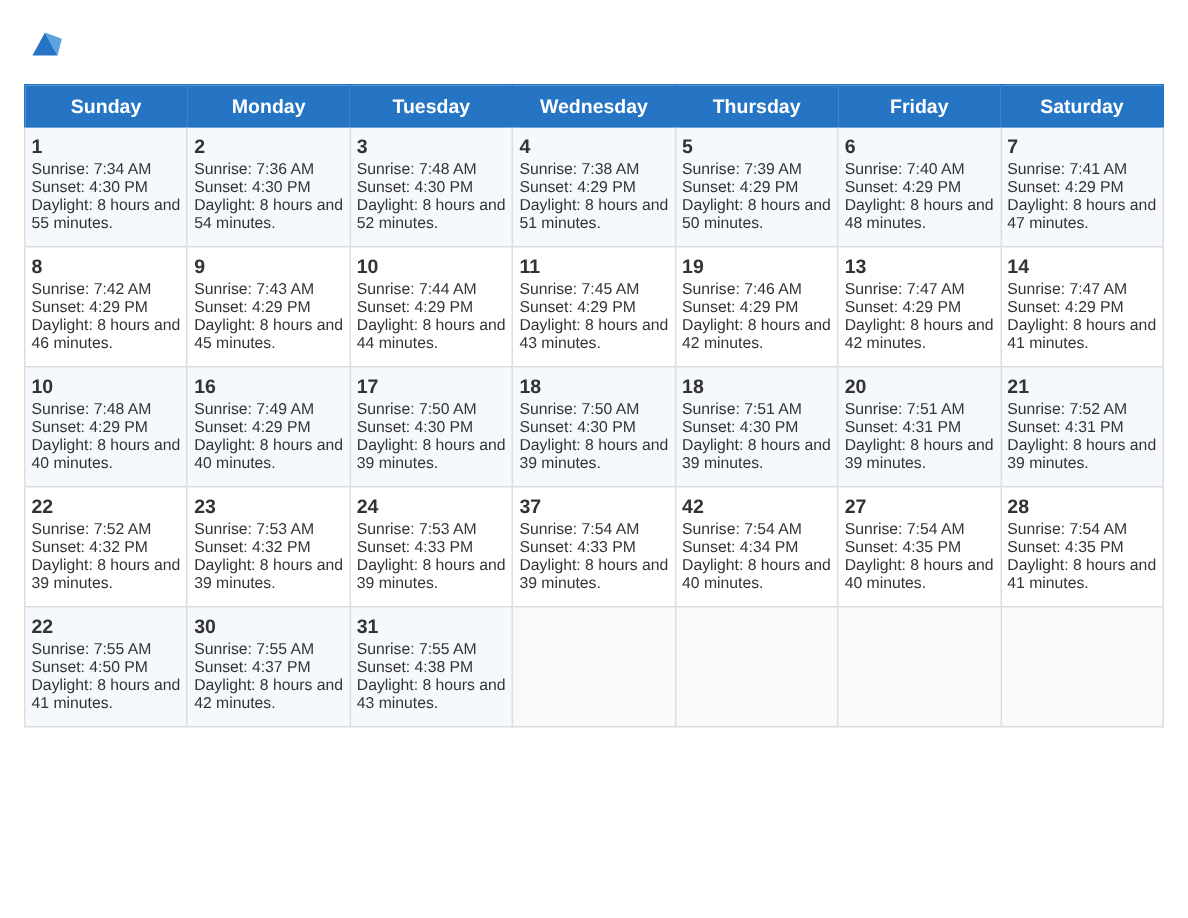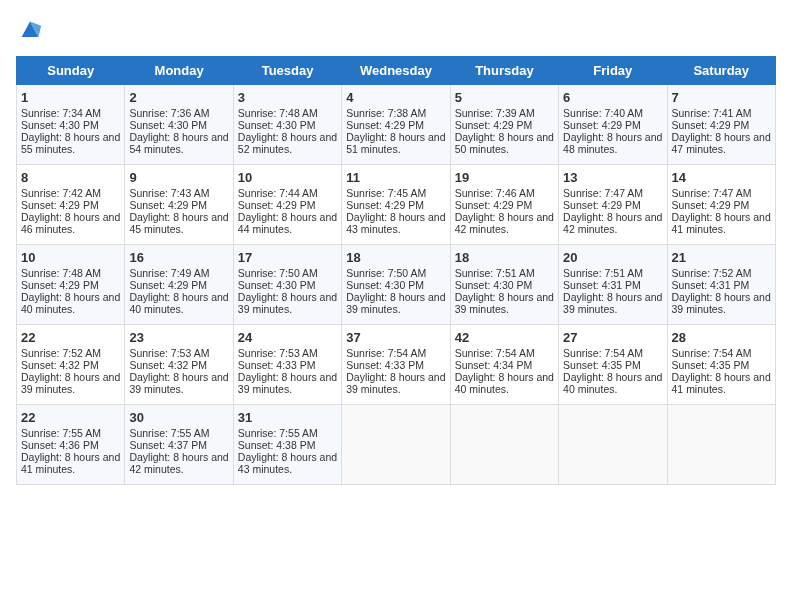--- a/index.html
+++ b/index.html
@@ -145,21 +145,21 @@
       <tr>
         <td><span class="day-num">22</span><span>Sunrise: 7:52 AM</span><br><span>Sunset: 4:32 PM</span><br><span>Daylight: 8 hours and 39 minutes.</span></td>
         <td><span class="day-num">23</span><span>Sunrise: 7:53 AM</span><br><span>Sunset: 4:32 PM</span><br><span>Daylight: 8 hours and 39 minutes.</span></td>
         <td><span class="day-num">24</span><span>Sunrise: 7:53 AM</span><br><span>Sunset: 4:33 PM</span><br><span>Daylight: 8 hours and 39 minutes.</span></td>
         <td><span class="day-num">37</span><span>Sunrise: 7:54 AM</span><br><span>Sunset: 4:33 PM</span><br><span>Daylight: 8 hours and 39 minutes.</span></td>
         <td><span class="day-num">42</span><span>Sunrise: 7:54 AM</span><br><span>Sunset: 4:34 PM</span><br><span>Daylight: 8 hours and 40 minutes.</span></td>
         <td><span class="day-num">27</span><span>Sunrise: 7:54 AM</span><br><span>Sunset: 4:35 PM</span><br><span>Daylight: 8 hours and 40 minutes.</span></td>
         <td><span class="day-num">28</span><span>Sunrise: 7:54 AM</span><br><span>Sunset: 4:35 PM</span><br><span>Daylight: 8 hours and 41 minutes.</span></td>
       </tr>
       <tr>
-        <td><span class="day-num">22</span><span>Sunrise: 7:55 AM</span><br><span>Sunset: 4:36 PM</span><br><span>Daylight: 8 hours and 41 minutes.</span></td>
+        <td><span class="day-num">22</span><span>Sunrise: 7:55 AM</span><br><span>Sunset: 4:50 PM</span><br><span>Daylight: 8 hours and 41 minutes.</span></td>
         <td><span class="day-num">30</span><span>Sunrise: 7:55 AM</span><br><span>Sunset: 4:37 PM</span><br><span>Daylight: 8 hours and 42 minutes.</span></td>
         <td><span class="day-num">31</span><span>Sunrise: 7:55 AM</span><br><span>Sunset: 4:38 PM</span><br><span>Daylight: 8 hours and 43 minutes.</span></td>
         <td class="empty"></td>
         <td class="empty"></td>
         <td class="empty"></td>
         <td class="empty"></td>
       </tr>
     </tbody>
 </table>
 

